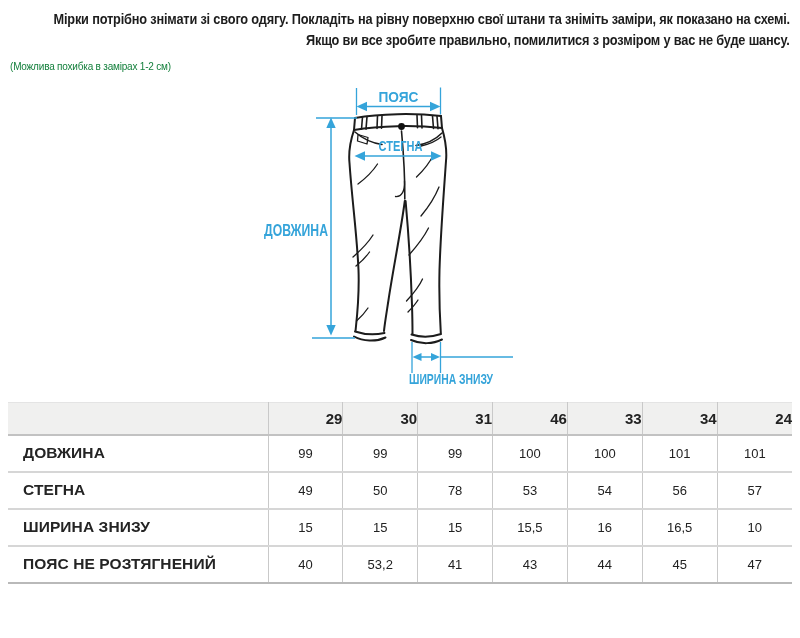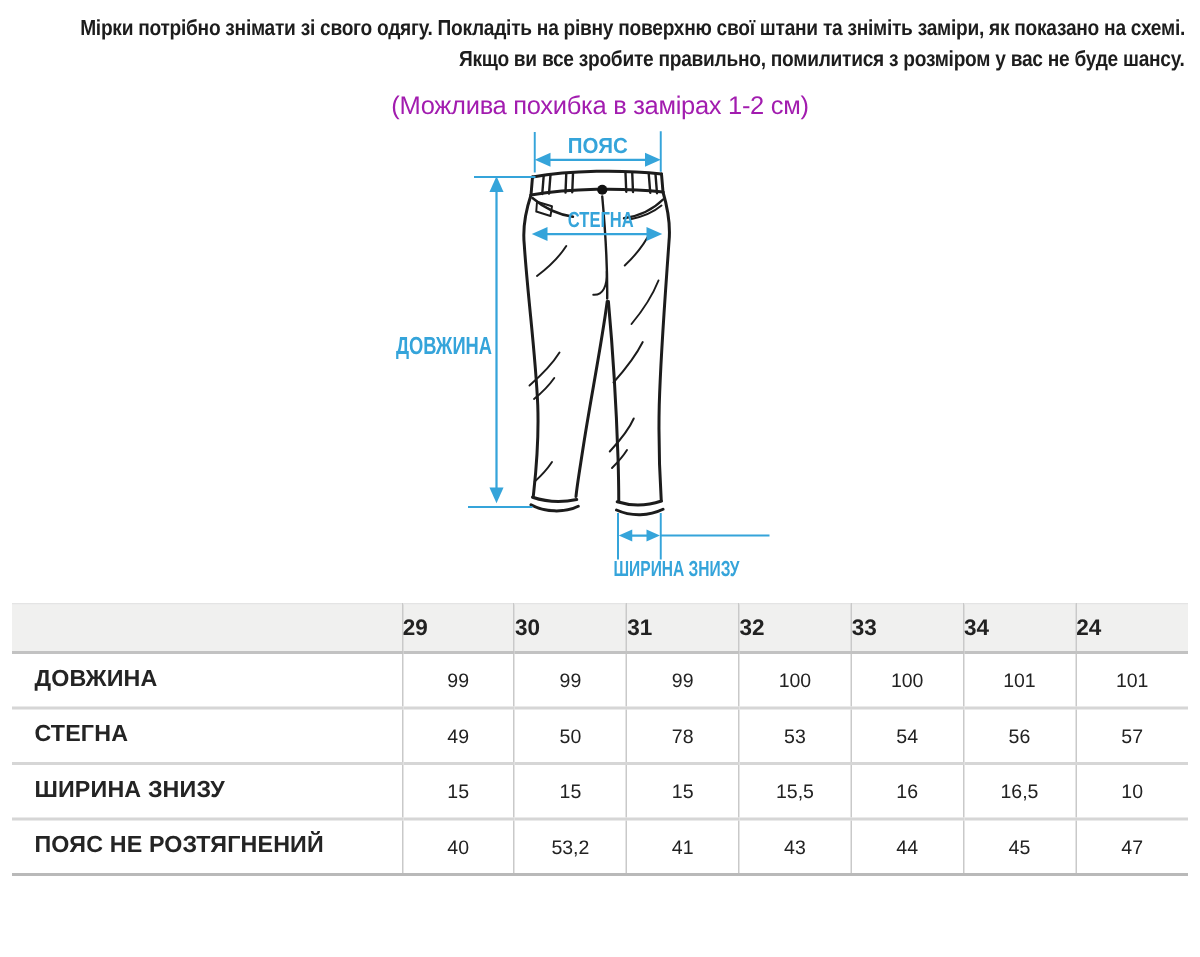--- a/index.html
+++ b/index.html
@@ -10,22 +10,22 @@
   
   .intro {
     position:absolute; top:9px; left:10px; width:780px;
     display:flex; flex-direction:column; align-items:flex-end;
     font-weight:bold; font-size:14.5px; line-height:21px; color:#1d1d1d;
     letter-spacing:-0.2px;
   }
   .intro .line { white-space:nowrap; transform:scaleX(0.88); transform-origin:100% 50%; }
   .note {
     position:absolute; top:61px; left:10px; width:780px;
-    display:flex; justify-content:center;
-    font-size:17px; color:#a21caf; letter-spacing:-0.2px;
+    display:flex; justify-content:flex-start;
+    font-size:10px; color:#15803d; letter-spacing:-0.2px;
   }
   .note span { white-space:nowrap; }
 
   
   svg.diagram { position:absolute; left:255px; top:85px; }
   svg .ink  { stroke:#1c1c1c; fill:none; stroke-linecap:round; stroke-linejoin:round; }
   svg .w2   { stroke-width:2; }
   svg .w16  { stroke-width:1.6; }
   svg .w13  { stroke-width:1.3; }
   svg .dim-line { fill:none; stroke-linecap:butt; }
@@ -34,21 +34,21 @@
   
   table.sizes {
     position:absolute; left:8px; top:402px; width:784px;
     border-collapse:collapse; table-layout:fixed; color:#222;
     border-top:1px solid #e4e4e4; border-bottom:2px solid #b9b9b9;
   }
   table.sizes th, table.sizes td { border-left:1px solid #c9c9c9; }
   table.sizes th:first-child, table.sizes td:first-child { border-left:none; }
   table.sizes thead th {
     background:#f0f0ef; height:32px; font-size:15px; font-weight:bold;
-    text-align:left; border-bottom:2px solid #c2c2c2;
+    text-align:right; border-bottom:2px solid #c2c2c2;
   }
   table.sizes tbody td {
     height:37px; text-align:center; font-size:13px;
     border-bottom:2px solid #d6d6d6; font-weight:normal;
   }
   table.sizes tbody tr:last-child td { border-bottom:none; }
   table.sizes tbody td.lbl {
     text-align:left; padding-left:15px; font-weight:bold; font-size:15.5px;
     letter-spacing:0.1px; color:#242424;
   }
@@ -159,21 +159,21 @@
         <col>
         <col>
         <col>
     </colgroup>
     <thead>
       <tr>
         <th></th>
         <th>29</th>
         <th>30</th>
         <th>31</th>
-        <th>32</th>
+        <th>46</th>
         <th>33</th>
         <th>34</th>
         <th>24</th>
       </tr>
     </thead>
     <tbody>
       <tr>
         <td class="lbl">ДОВЖИНА</td>
         <td>99</td>
         <td>99</td>

